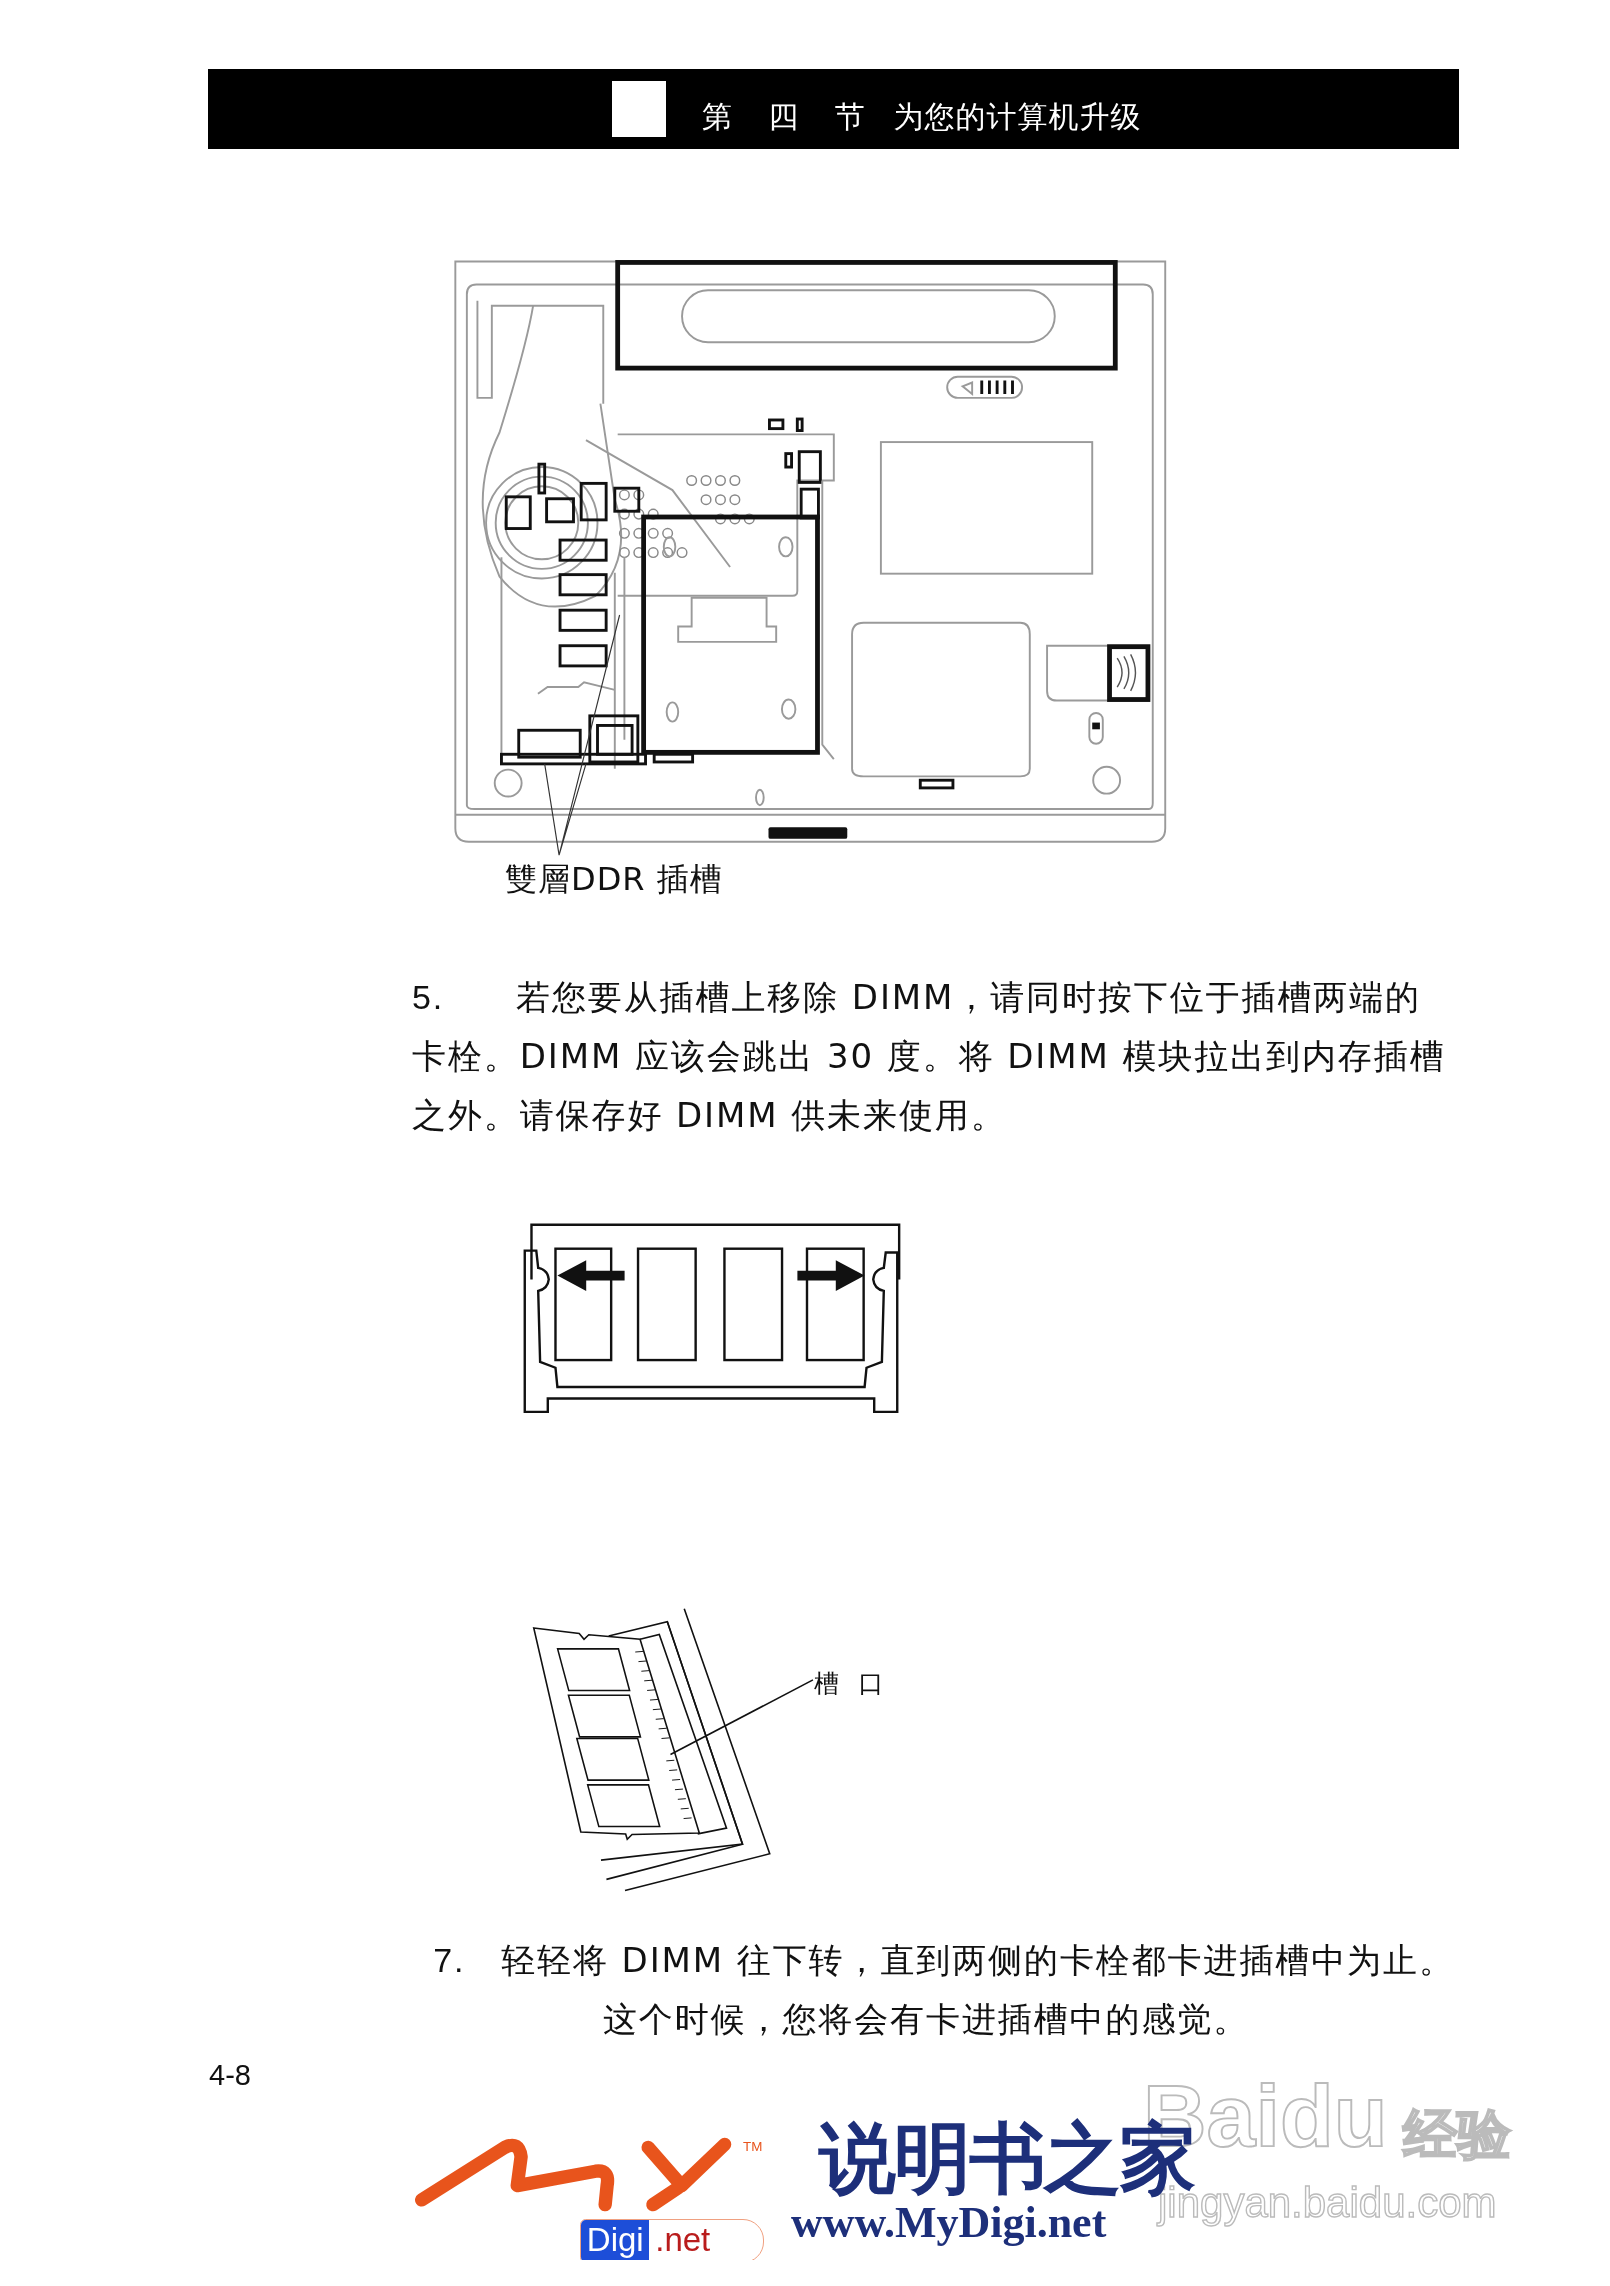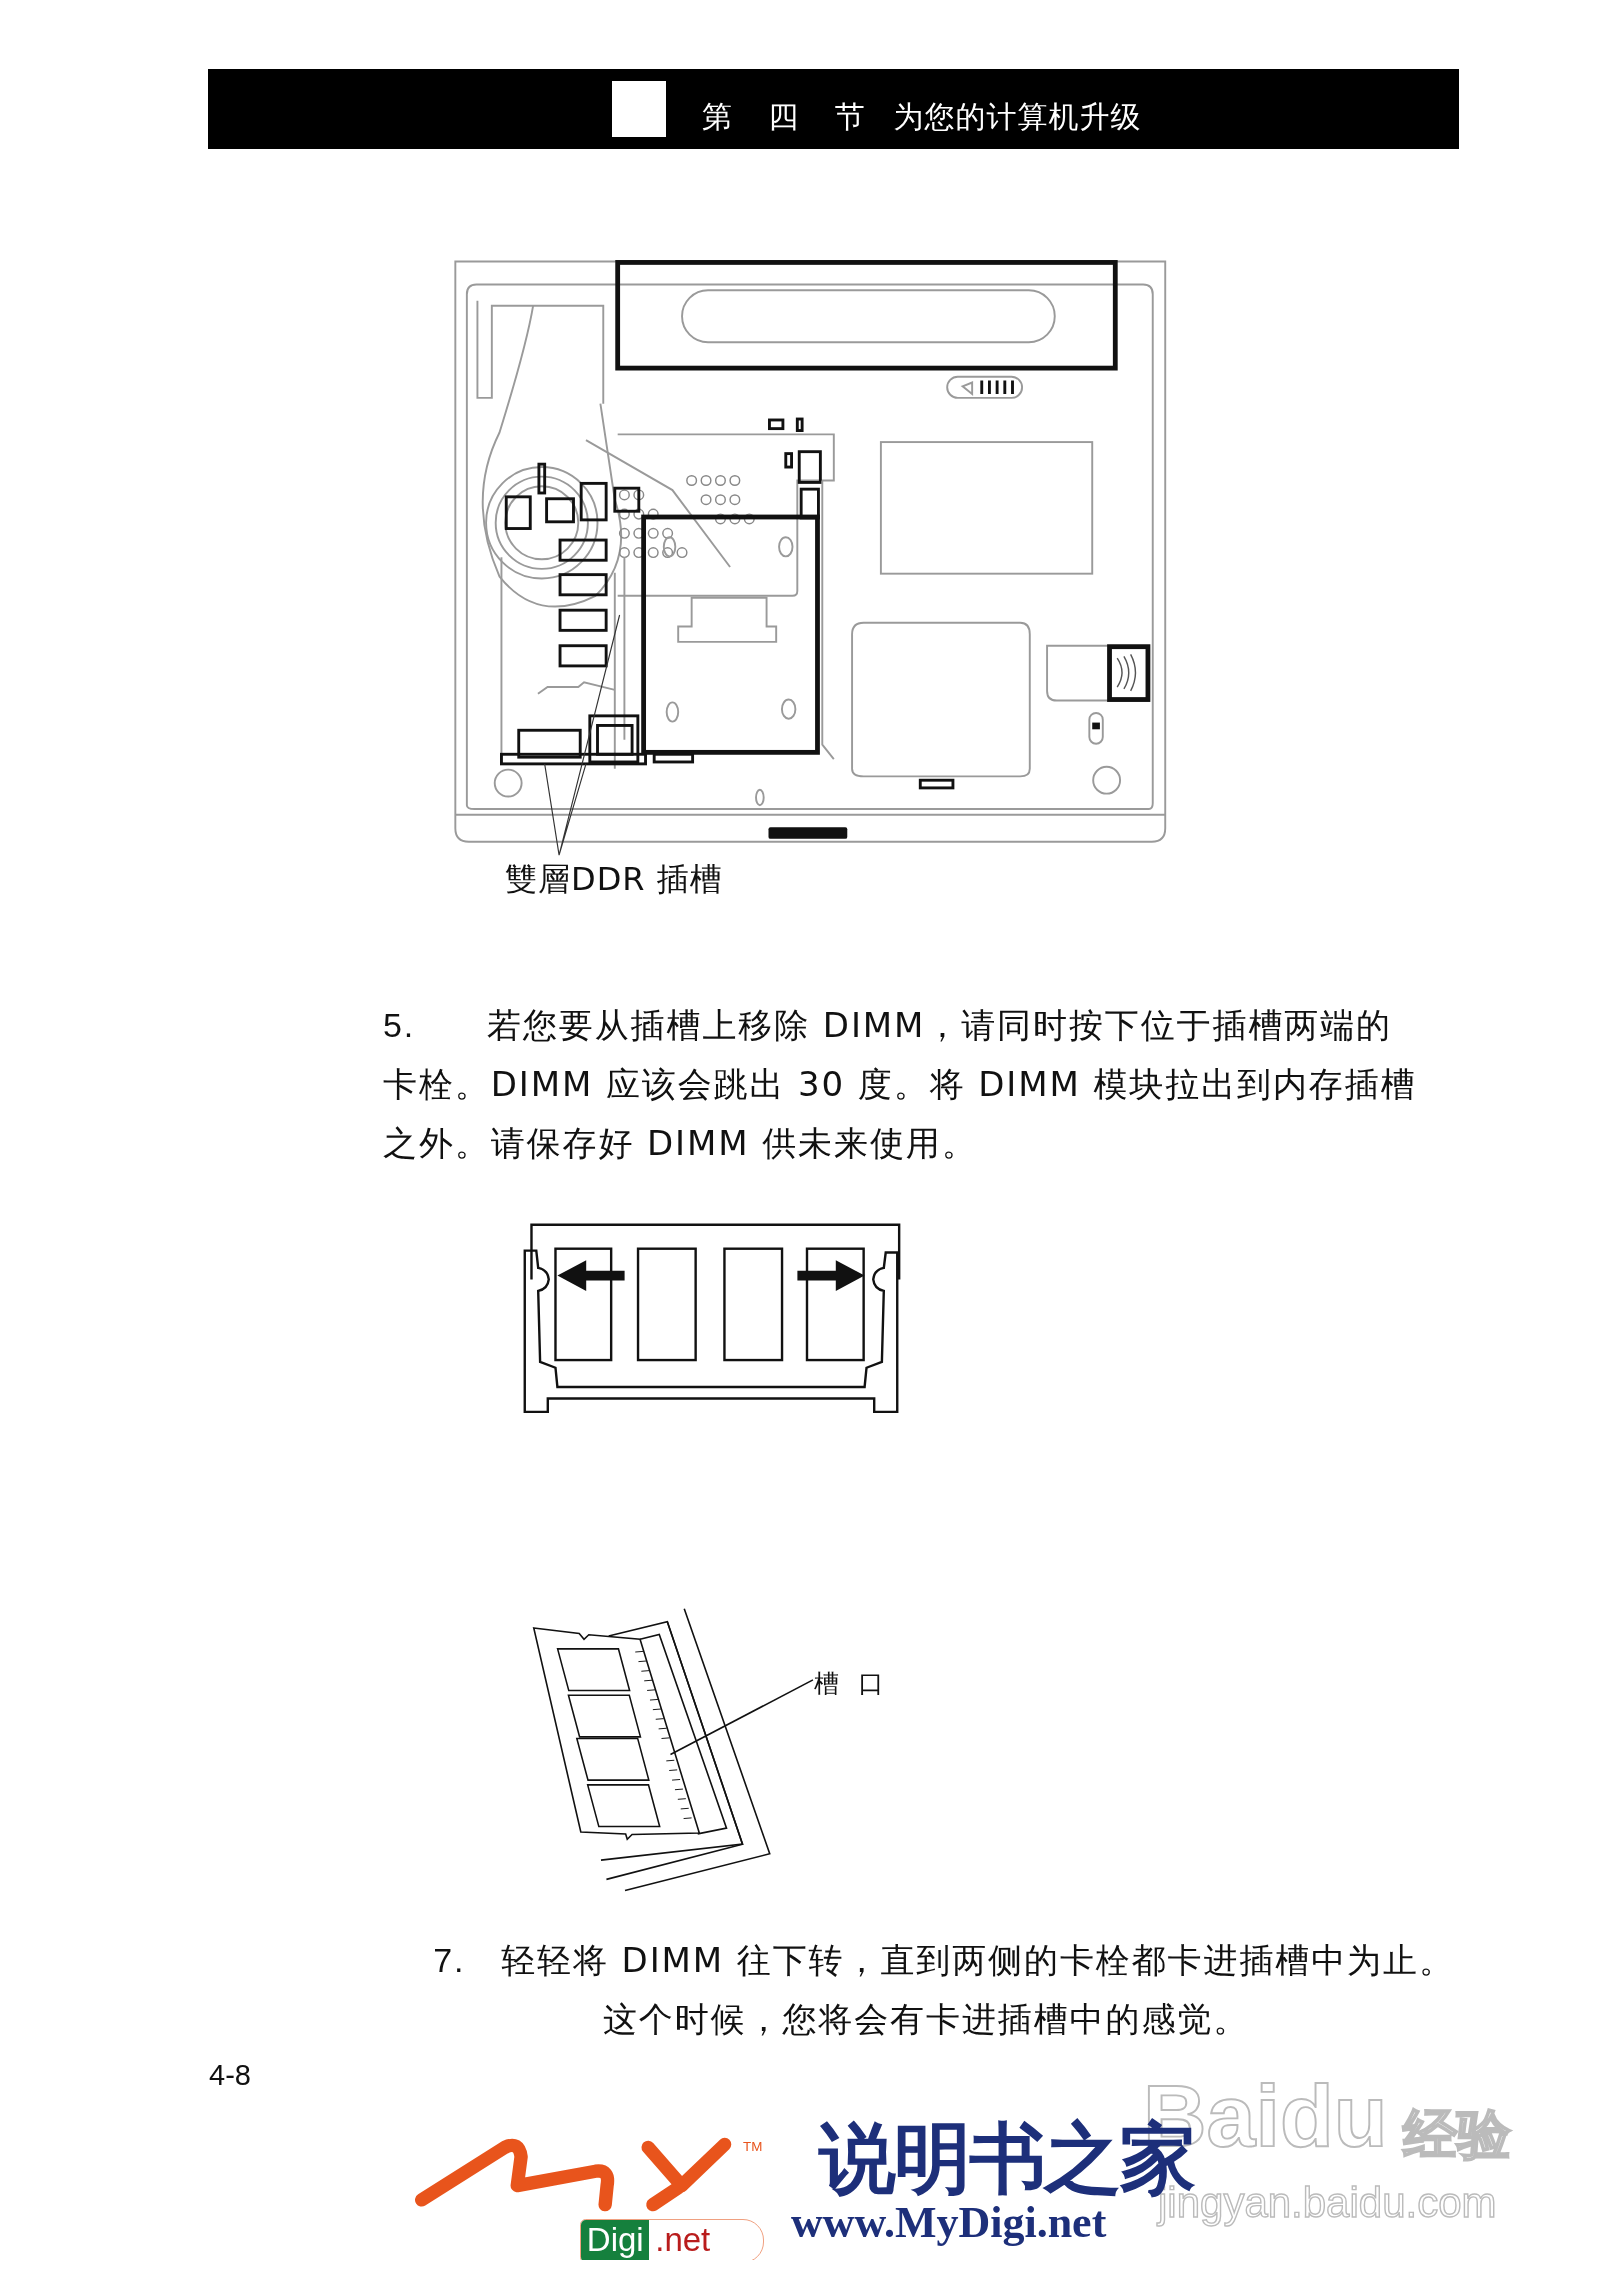--- a/index.html
+++ b/index.html
@@ -54,21 +54,21 @@
   #url-text {
     left: 791px; top: 2202px; font-size: 44px; font-weight: bold; color: #1d2f7a;
     font-family: "Liberation Serif", serif; line-height: 42px; white-space: nowrap;
   }
   #digi-badge {
     left: 580px; top: 2219px; width: 184px; height: 44px;
     border: 1.9px solid #f0a080; border-radius: 5.8px 21px 21px 5.8px;
     box-sizing: border-box; display: flex; overflow: hidden;
     font-family: "Liberation Sans", sans-serif; font-size: 33px; line-height: 40px;
   }
-  #digi-badge .digi { background: #15803d; color: #fff; padding: 0 5.8px; }
+  #digi-badge .digi { background: #1d4ed8; color: #fff; padding: 0 5.8px; }
   #digi-badge .net { color: #b91c1c; padding: 0 5.8px; }
   #tm { left: 743px; top: 2139px; font-size: 13.4px; color: #e8541c; font-family: "Liberation Sans", sans-serif; }
   #watermark-baidu {
     left: 1143px; top: 2065px; font-size: 88px; color: rgba(200,200,200,0.85);
     font-family: "Liberation Sans", sans-serif; font-weight: bold; white-space: nowrap;
     -webkit-text-stroke: 1.9px #bbbbbb; color: rgba(255,255,255,0.6);
   }
   #watermark-jingyan-cn {
     left: 1403px; top: 2099px; font-size: 54px; white-space: nowrap;
     color: rgba(255,255,255,0.6); -webkit-text-stroke: 1.9px #bbbbbb; font-weight: bold;
@@ -180,21 +180,21 @@
     <circle class="thin" cx="1152" cy="812" r="14"></circle>
     <circle class="thin" cx="529" cy="815" r="14"></circle>
     <ellipse class="thin" cx="791" cy="830" rx="4" ry="8"></ellipse>
 
     <rect x="800" y="861" width="82" height="12" fill="#111" rx="2"></rect>
 
     <path d="M582 890 L567 795 M582 890 L610 795 M582 890 L645 640" stroke="#333" stroke-width="1.2" fill="none"></path>
   </svg>
   <div class="abs caption" style="left:505px;top:858px;">雙層DDR 插槽</div>
 
-  <div class="abs para" style="top:996px;">
+  <div class="abs para" style="top:968px;margin-left:29px;">
     <span class="line"><span class="num">5.</span><span>若您要从插槽上移除 DIMM，请同时按下位于插槽两端的</span></span>
     <span class="line"><span>卡栓。DIMM 应该会跳出 30 度。将 DIMM 模块拉出到内存插槽</span></span>
     <span class="line"><span>之外。请保存好 DIMM 供未来使用。</span></span>
   </div>
 
   <svg style="left:519px;top:1210px" width="384" height="207" viewBox="0 0 400 215">
     <path d="M13 72 V15 H396 V72" stroke="#111" stroke-width="2.5" fill="none"></path>
     <path d="M6 42 L18 42 L20 60 Q30 62 31 72 Q30 82 20 84 L22 158 L38 164 L40 184 L360 184 L362 164 L378 158 L380 84 Q370 82 369 72 Q370 62 380 60 L382 44 L394 44 L394 210 L370 210 L370 196 L30 196 L30 210 L6 210 Z" stroke="#111" stroke-width="2.5" fill="none"></path>
     <rect x="38" y="40" width="58" height="116" stroke="#111" stroke-width="2.5" fill="none"></rect>
     <rect x="124" y="40" width="60" height="116" stroke="#111" stroke-width="2.5" fill="none"></rect>

